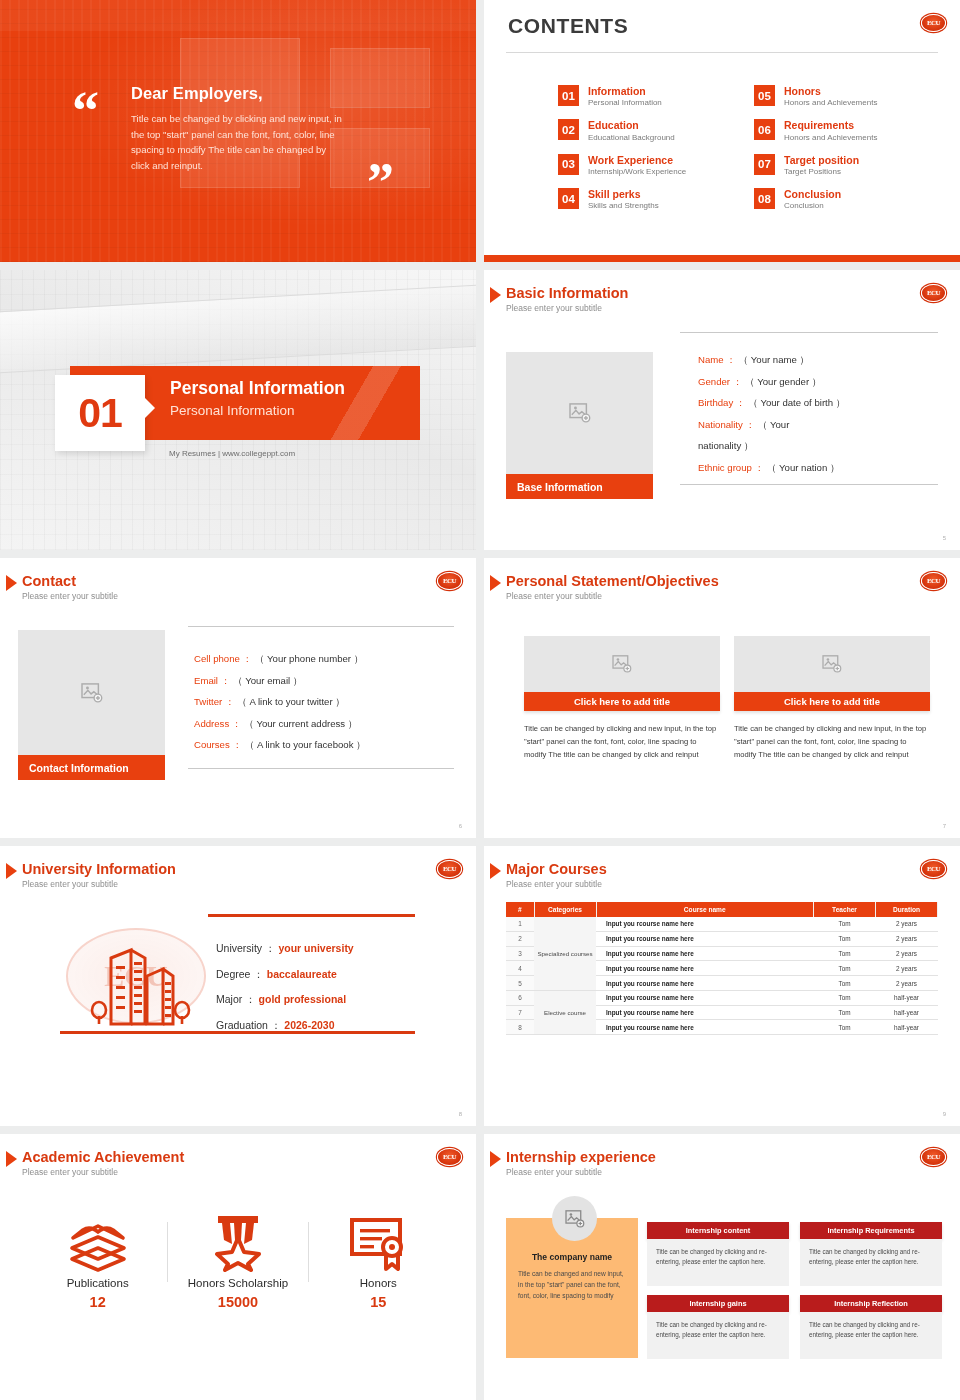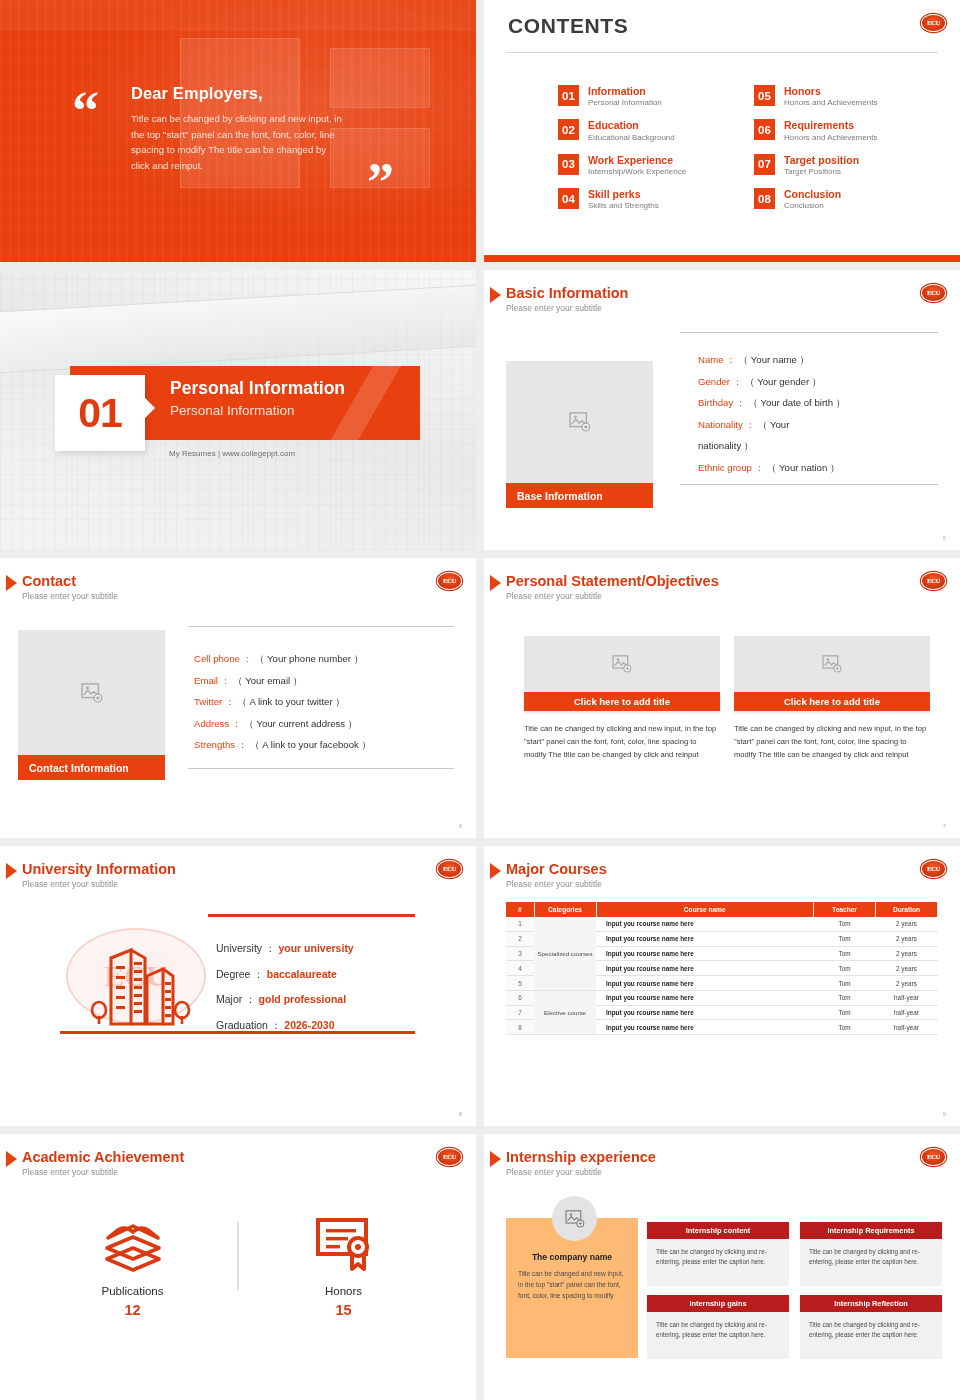--- a/index.html
+++ b/index.html
@@ -228,21 +228,21 @@
   table.courses td.cname { text-align:left; font-weight:700; color:#1d1d1d; padding-left: 10px; }
   table.courses td.idx { background:#fafafa; color:#666; }
 
   
   .ach-wrap {
     position:absolute; left: 28px; right: 28px; top: 78px;
     display:flex; align-items:flex-start; justify-content:center;
   }
   .ach-col { flex:1; display:flex; flex-direction:column; align-items:center; gap: 5px; }
   .ach-col .ach-ico { height: 60px; display:flex; align-items:flex-end; }
-  .ach-label { font-size: 11.5px; color:#2b2b2b; margin-top: 8px; text-align: center; }
+  .ach-label { font-size: 11.5px; color:#2b2b2b; margin-top: 0; text-align: center; }
   .ach-value { font-size: 14.5px; color:#d93a10; font-weight: 700; }
   .ach-div { width:1px; align-self:stretch; background:#dedede; margin: 10px 0 28px; }
 
   
   .in-left {
     position:absolute; left: 22px; top: 84px; width: 132px; height: 140px;
     background:#fdba74; padding: 34px 12px 10px;
   }
   .in-circle {
     position:absolute; left: 46px; top: -22px; width: 45px; height: 45px;
@@ -367,21 +367,21 @@
     <div class="dv-s">Personal Information</div>
     <div class="dv-f">My Resumes | www.collegeppt.com</div>
   </div>
 
   <div class="slide">
     <div class="hdr-arrow"></div>
     <div class="hdr-title">Basic Information</div>
     <div class="hdr-sub">Please enter your subtitle</div>
     <div class="logo">ECU</div>
 
-    <div class="info-photo" style="left:22px;top:91px;text-align:center;">
+    <div class="info-photo" style="left:22px;top:82px;text-align:center;">
       <div class="imgph" style="height:122px;">
         <svg width="22" height="20" viewBox="0 0 24 22">
             <rect x="1" y="1" width="18" height="15" fill="none" stroke="#8a8a8a" stroke-width="1.6"></rect>
             <path d="M3 13l4.5-5 3.5 4 3-2.5 4 3.5" fill="none" stroke="#8a8a8a" stroke-width="1.6"></path>
             <circle cx="7" cy="5.5" r="1.6" fill="#8a8a8a"></circle>
             <circle cx="18.5" cy="16.5" r="4.2" fill="#fff" stroke="#8a8a8a" stroke-width="1.5"></circle>
             <path d="M18.5 14.3v4.4M16.3 16.5h4.4" stroke="#8a8a8a" stroke-width="1.5"></path>
           </svg>
       </div>
       <div class="info-cap">Base Information</div>
@@ -448,21 +448,21 @@
         </div>
         <div class="info-row">
           <span class="k">Twitter ：</span>
           <span class="v">（ A link to your twitter ）</span>
         </div>
         <div class="info-row">
           <span class="k">Address ：</span>
           <span class="v">（ Your current address ）</span>
         </div>
         <div class="info-row">
-          <span class="k">Strengths ：</span>
+          <span class="k">Courses ：</span>
           <span class="v">（ A link to your facebook ）</span>
         </div>
       </div>
       <div class="rulebot"></div>
     </div>
     <div class="pagenum">6</div>
   </div>
 
   <div class="slide">
     <div class="hdr-arrow"></div>
@@ -655,20 +655,33 @@
               <path d="M5 39 L31 28 L57 39 L31 50 Z"></path>
             </g>
           </svg>
         </div>
         <div class="ach-label">Publications</div>
         <div class="ach-value">12</div>
       </div>
 
       <div class="ach-div"></div>
 
+      <div class="ach-col">
+        <div class="ach-ico">
+          <svg width="56" height="58" viewBox="0 0 56 58">
+            <rect x="8" y="2" width="40" height="7" fill="#d93a10"></rect>
+            <path d="M12 9 L20 9 L22 30 L14 26 Z" fill="#d93a10"></path>
+            <path d="M44 9 L36 9 L34 30 L42 26 Z" fill="#d93a10"></path>
+            <path d="M24 9 L32 9 L31 26 L25 26 Z" fill="#d93a10"></path>
+            <path d="M28 24 L34 38 L49 40 L38 50 L41 56 L28 49 L15 56 L18 50 L7 40 L22 38 Z" fill="none" stroke="#d93a10" stroke-width="4" stroke-linejoin="round"></path>
+          </svg>
+        </div>
+        <div class="ach-label">Honors Scholarship</div>
+        <div class="ach-value">15000</div>
+      </div>
 
       <div class="ach-div"></div>
 
       <div class="ach-col">
         <div class="ach-ico">
           <svg width="60" height="56" viewBox="0 0 60 56">
             <rect x="4" y="4" width="48" height="34" fill="none" stroke="#d93a10" stroke-width="4"></rect>
             <g fill="#d93a10">
               <rect x="12" y="13" width="30" height="3.4"></rect>
               <rect x="12" y="21" width="22" height="3.4"></rect>

